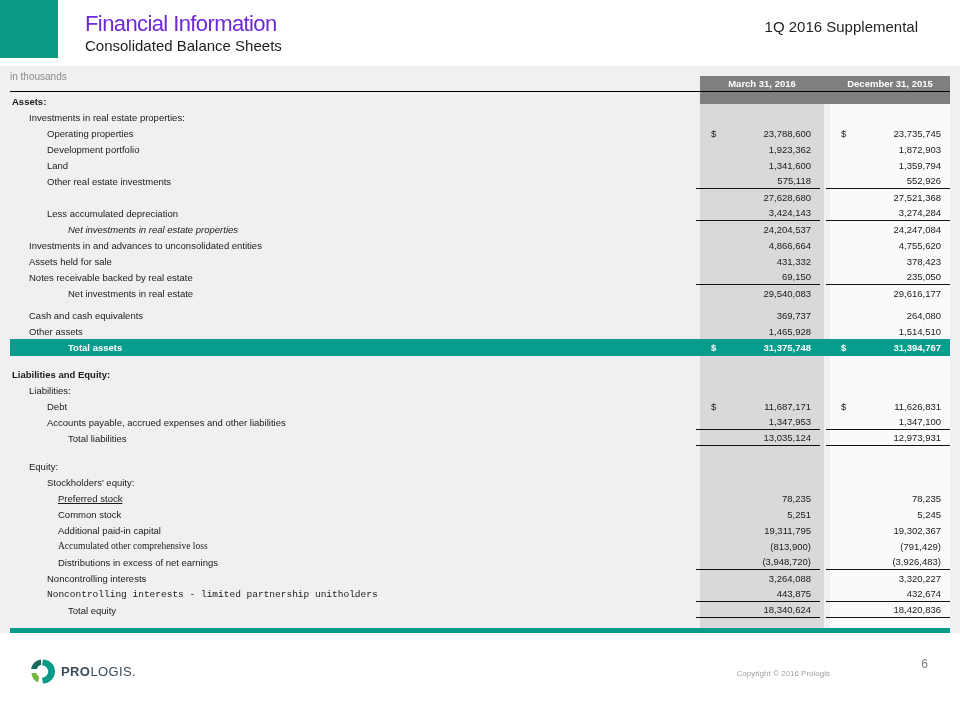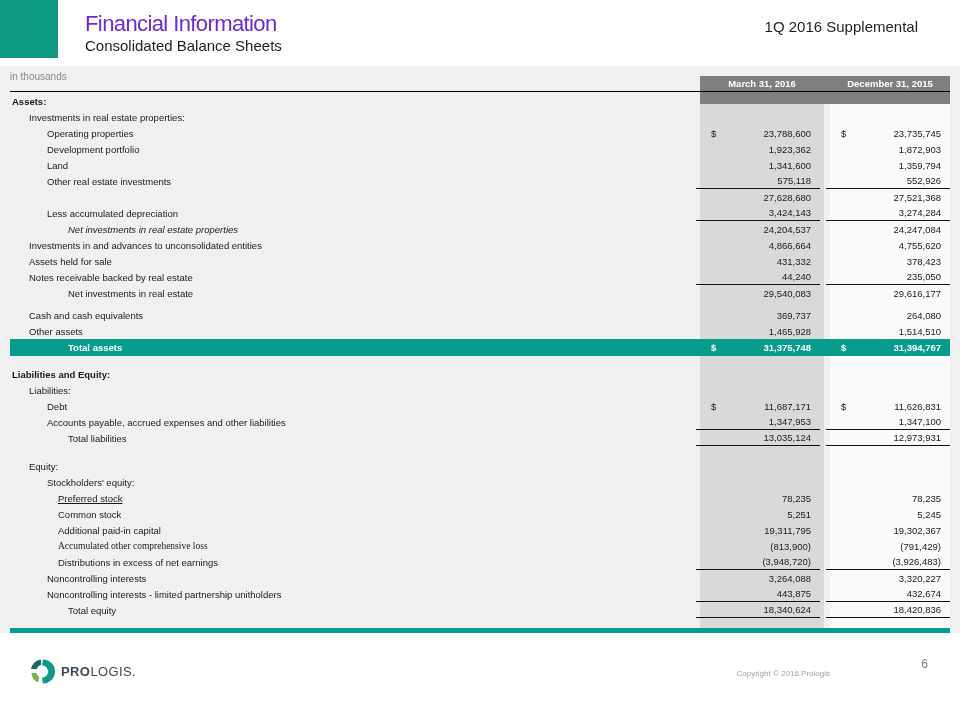--- a/index.html
+++ b/index.html
@@ -156,21 +156,21 @@
           <span class="val c1">
             <span>431,332</span>
           </span>
           <span class="val c2">
             <span>378,423</span>
           </span>
         </div>
         <div class="row ul">
           <span class="lbl" style="padding-left: 19px;">Notes receivable backed by real estate</span>
           <span class="val c1">
-            <span>44,240</span>
+            <span>69,150</span>
           </span>
           <span class="val c2">
             <span>235,050</span>
           </span>
         </div>
         <div class="row">
           <span class="lbl" style="padding-left: 58px;">Net investments in real estate</span>
           <span class="val c1">
             <span>29,540,083</span>
           </span>
@@ -307,21 +307,21 @@
         <div class="row">
           <span class="lbl" style="padding-left: 37px;">Noncontrolling interests</span>
           <span class="val c1">
             <span>3,264,088</span>
           </span>
           <span class="val c2">
             <span>3,320,227</span>
           </span>
         </div>
         <div class="row ul">
-          <span class="lbl" style="padding-left: 37px;">Noncontrolling interests - limited partnership unitholders</span>
+          <span class="lbl" style="padding-left: 37px; font-family: Liberation Mono, monospace;">Noncontrolling interests - limited partnership unitholders</span>
           <span class="val c1">
             <span>443,875</span>
           </span>
           <span class="val c2">
             <span>432,674</span>
           </span>
         </div>
         <div class="row ul">
           <span class="lbl" style="padding-left: 58px;">Total equity</span>
           <span class="val c1">

